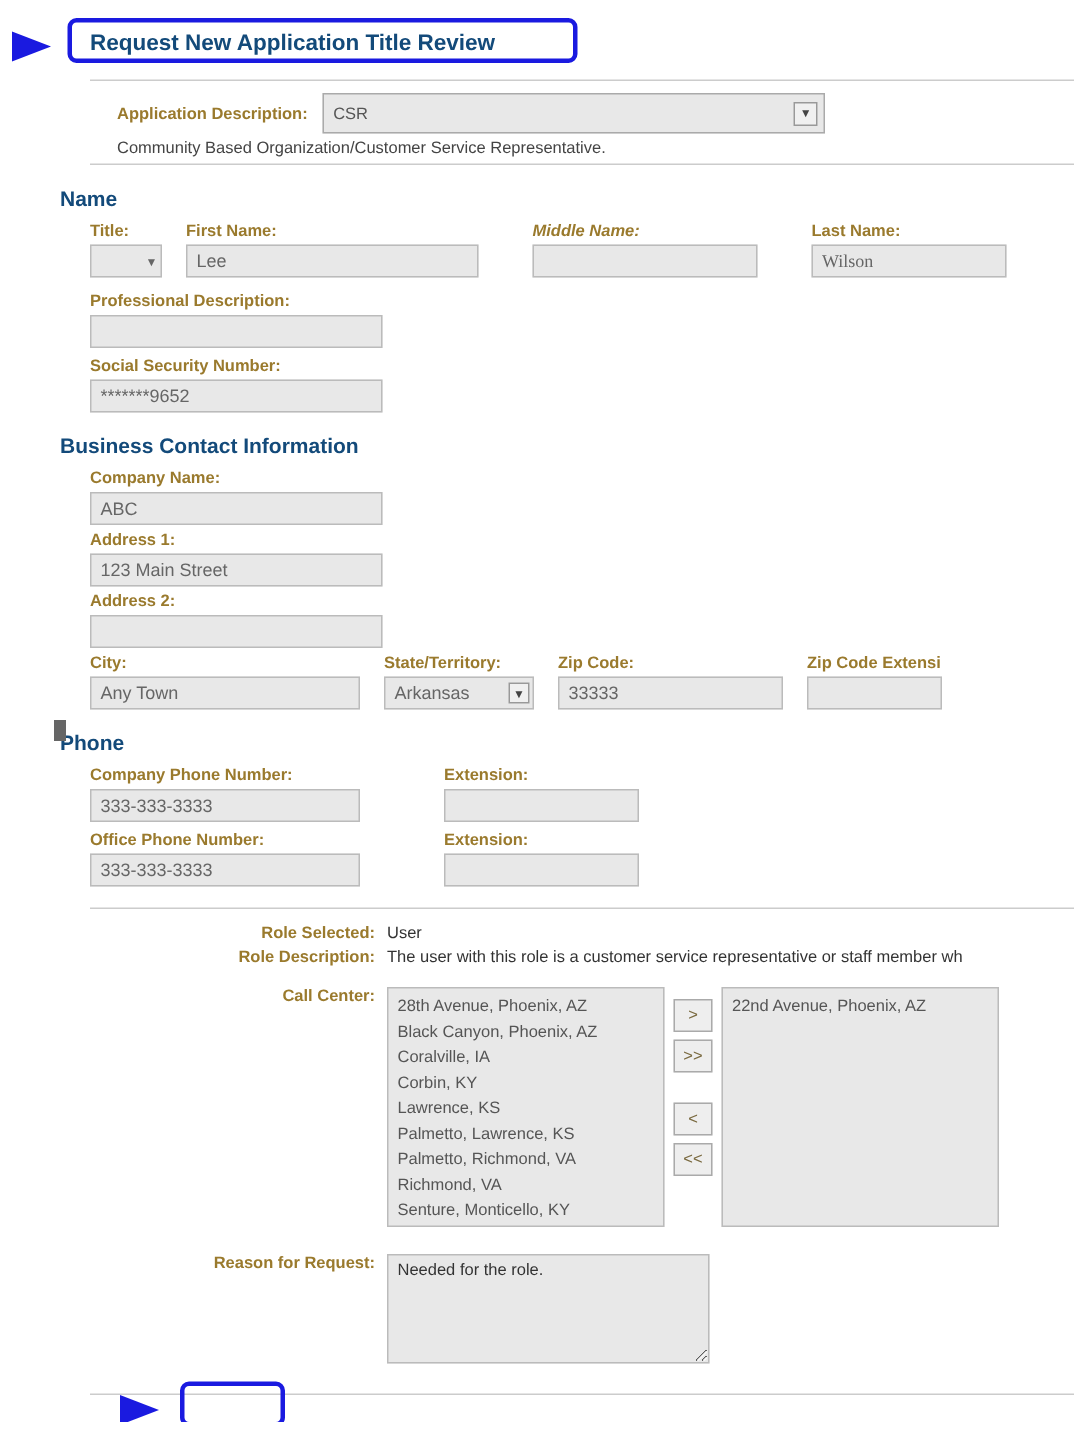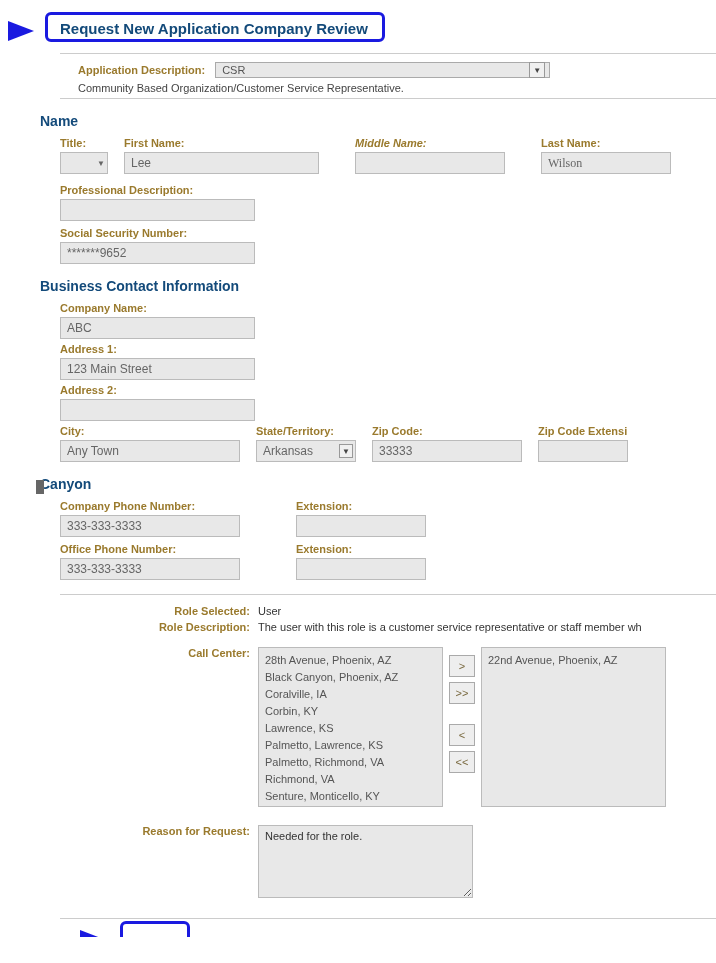--- a/index.html
+++ b/index.html
@@ -44,21 +44,21 @@
   .section-h {
     color: #134a7a;
     font-weight: bold;
     font-size: 14px;
     margin: 14px 0 8px -20px;
   }
 
   .app-desc-row { display: flex; align-items: center; gap: 10px; margin: 6px 0 4px 18px; }
   .app-select {
     width: 335px;
-    height: 16px;
+    height: 27px;
     background: #e8e8e8;
     border: 1px solid #aaa;
     display: flex;
     align-items: center;
     justify-content: space-between;
     padding: 0 4px 0 6px;
     color: #555;
     font-size: 11px;
   }
   .chev {
@@ -132,21 +132,21 @@
   .select-caret { font-size: 8px; }
 </style>
 </head>
 <body>
 
 <div class="arrow-left arrow-top"></div>
 <div class="highlight-box hl-title"></div>
 
 <div class="page">
 
-  <div class="page-title">Request New Application Company Review</div>
+  <div class="page-title">Request New Application Title Review</div>
   <div class="rule"></div>
 
   <div class="app-desc-row">
     <span class="label">Application Description:</span>
     <div class="app-select">
       <span>CSR</span>
       <span class="chev">▼</span>
     </div>
   </div>
   <div class="desc-text">Community Based Organization/Customer Service Representative.</div>
@@ -213,21 +213,21 @@
       <div class="input w150">33333</div>
     </div>
     <div class="field">
       <span class="label">Zip Code Extensi</span>
       <div class="input w90"></div>
     </div>
   </div>
 
   <div class="stub"></div>
 
-  <div class="section-h">Canyon</div>
+  <div class="section-h">Phone</div>
   <div class="field-row">
     <div class="field">
       <span class="label">Company Phone Number:</span>
       <div class="input w180">333-333-3333</div>
     </div>
     <div class="field" style="margin-left:40px;">
       <span class="label">Extension:</span>
       <div class="input w130"></div>
     </div>
   </div>

